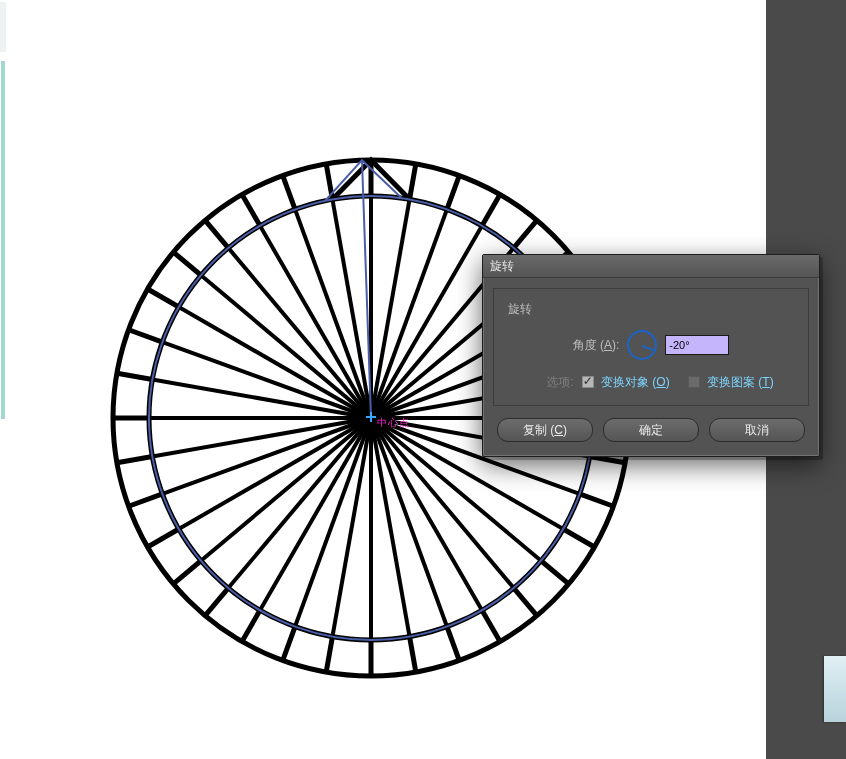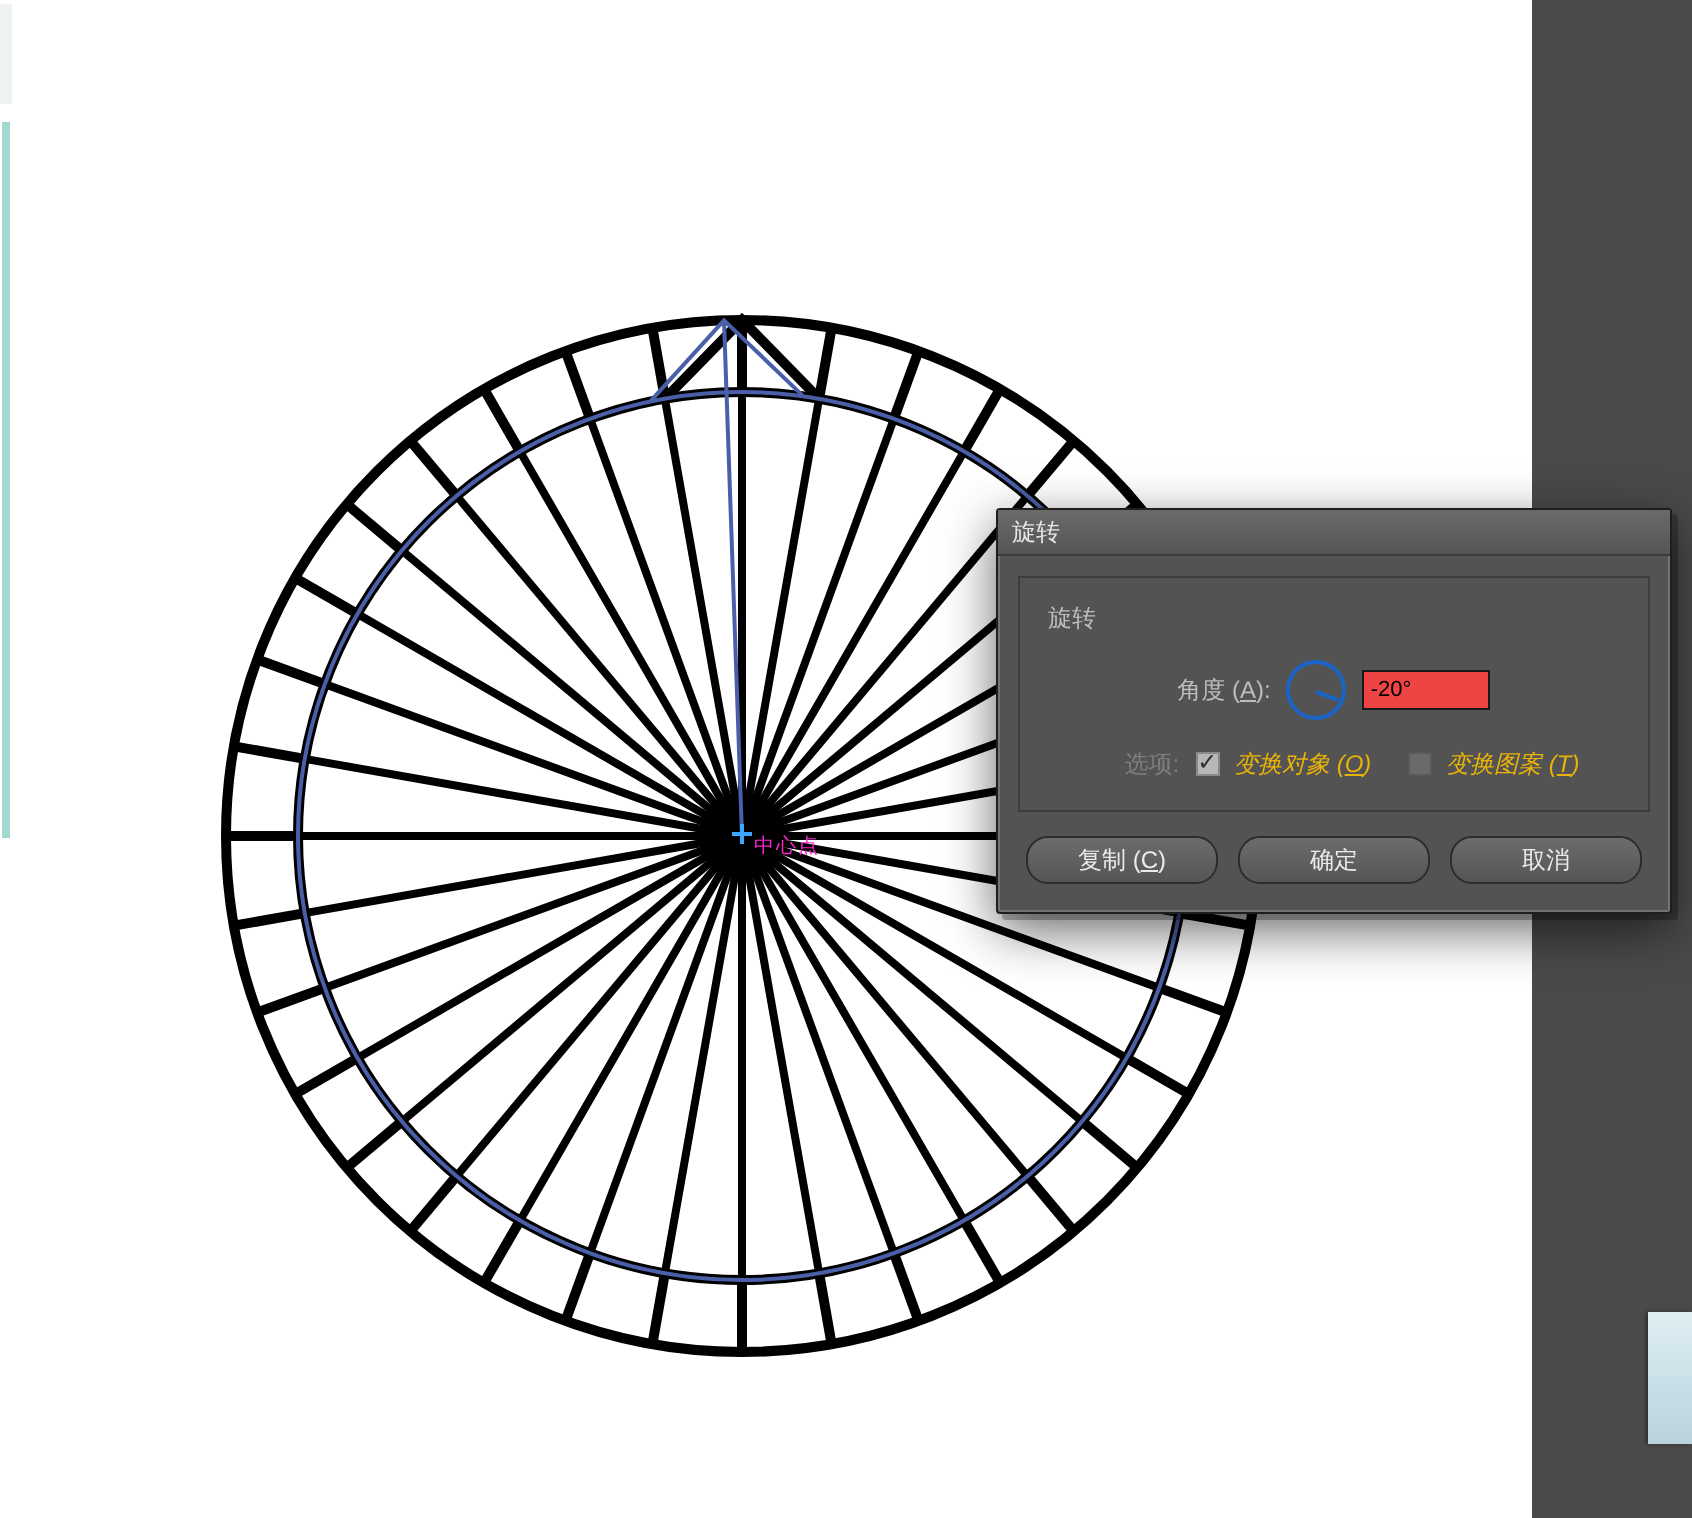--- a/index.html
+++ b/index.html
@@ -13,36 +13,36 @@
   
   .art{position:absolute;left:60px;top:60px;width:680px;height:680px;}
   .art svg{position:absolute;left:0;top:0;}
   .center-label{position:absolute;left:377px;top:416px;font-size:10px;color:#ff24d0;letter-spacing:1px;pointer-events:none;}
   .center-mark{position:absolute;left:366px;top:412px;width:10px;height:10px;color:#39a7ff;pointer-events:none;}
   .center-mark::before,.center-mark::after{content:"";position:absolute;background:#39a7ff;}
   .center-mark::before{left:4px;top:0;width:2px;height:10px;}
   .center-mark::after{left:0;top:4px;width:10px;height:2px;}
 
   
-  .dialog{position:absolute;left:498px;top:254px;width:336px;background:#535353;border:1px solid #1e1e1e;border-radius:2px;box-shadow:0 8px 26px rgba(0,0,0,.6),0 0 0 1px rgba(255,255,255,.18) inset,3px 3px 0 rgba(0,0,0,.25);}
+  .dialog{position:absolute;left:482px;top:254px;width:336px;background:#535353;border:1px solid #1e1e1e;border-radius:2px;box-shadow:0 8px 26px rgba(0,0,0,.6),0 0 0 1px rgba(255,255,255,.18) inset,3px 3px 0 rgba(0,0,0,.25);}
   .titlebar{height:22px;line-height:22px;padding:0 7px;color:#e6e6e6;background:linear-gradient(#6a6a6a,#555);font-size:12px;border-bottom:1px solid #3c3c3c;}
   .dlg-section{margin:10px 10px 0 10px;border:1px solid #3c3c3c;padding:12px 12px 14px 12px;}
   .sec-title{color:#bdbdbd;margin:0 0 12px 2px;}
   .row{display:flex;align-items:center;gap:8px;color:#bdbdbd;justify-content:center;}
   .row + .row{margin-top:14px;}
   .label{white-space:nowrap;}
   .u{text-decoration:underline;}
   .angle-dial{width:26px;height:26px;border:2px solid #1a64c8;border-radius:50%;position:relative;background:#535353;}
   .angle-dial::after{content:"";position:absolute;left:50%;top:50%;width:12px;height:2px;background:#1a64c8;transform-origin:left center;transform:rotate(20deg);}
-  .angle-input{width:56px;height:18px;border:1px solid #1a1a1a;background:#ef4444;color:#000;font-size:11px;padding:0 3px;}
+  .angle-input{width:56px;height:18px;border:1px solid #1a1a1a;background:#c4b5fd;color:#000;font-size:11px;padding:0 3px;}
   .opt-row{margin-left:18px;color:#7e7e7e;}
   .chk{appearance:none;width:12px;height:12px;border:1px solid #8a8a8a;background:#b7b7b7;position:relative;vertical-align:-2px;margin:0 4px 0 0;}
   .chk:checked::after{content:"✓";position:absolute;left:0;top:-3px;font-size:12px;color:#2f2f2f;}
   .chk.dis{background:#6a6a6a;border-color:#5a5a5a;}
-  .ghost{color:#eab308;font-style:italic;}
+  .ghost{color:#7dd3fc;}
   .preview-row{margin:12px 0 0 14px;color:#d0d0d0;}
   .btnbar{display:flex;gap:10px;padding:12px 14px 14px 14px;justify-content:center;}
   .btn{flex:1 1 0;height:22px;border:1px solid #2c2c2c;border-radius:11px;background:linear-gradient(#6c6c6c,#555);color:#eaeaea;font-size:12px;display:flex;align-items:center;justify-content:center;cursor:pointer;}
 </style>
 </head>
 <body>
 
 <div class="stage">
   <div class="right-strip">
     <div class="hhl"></div>

